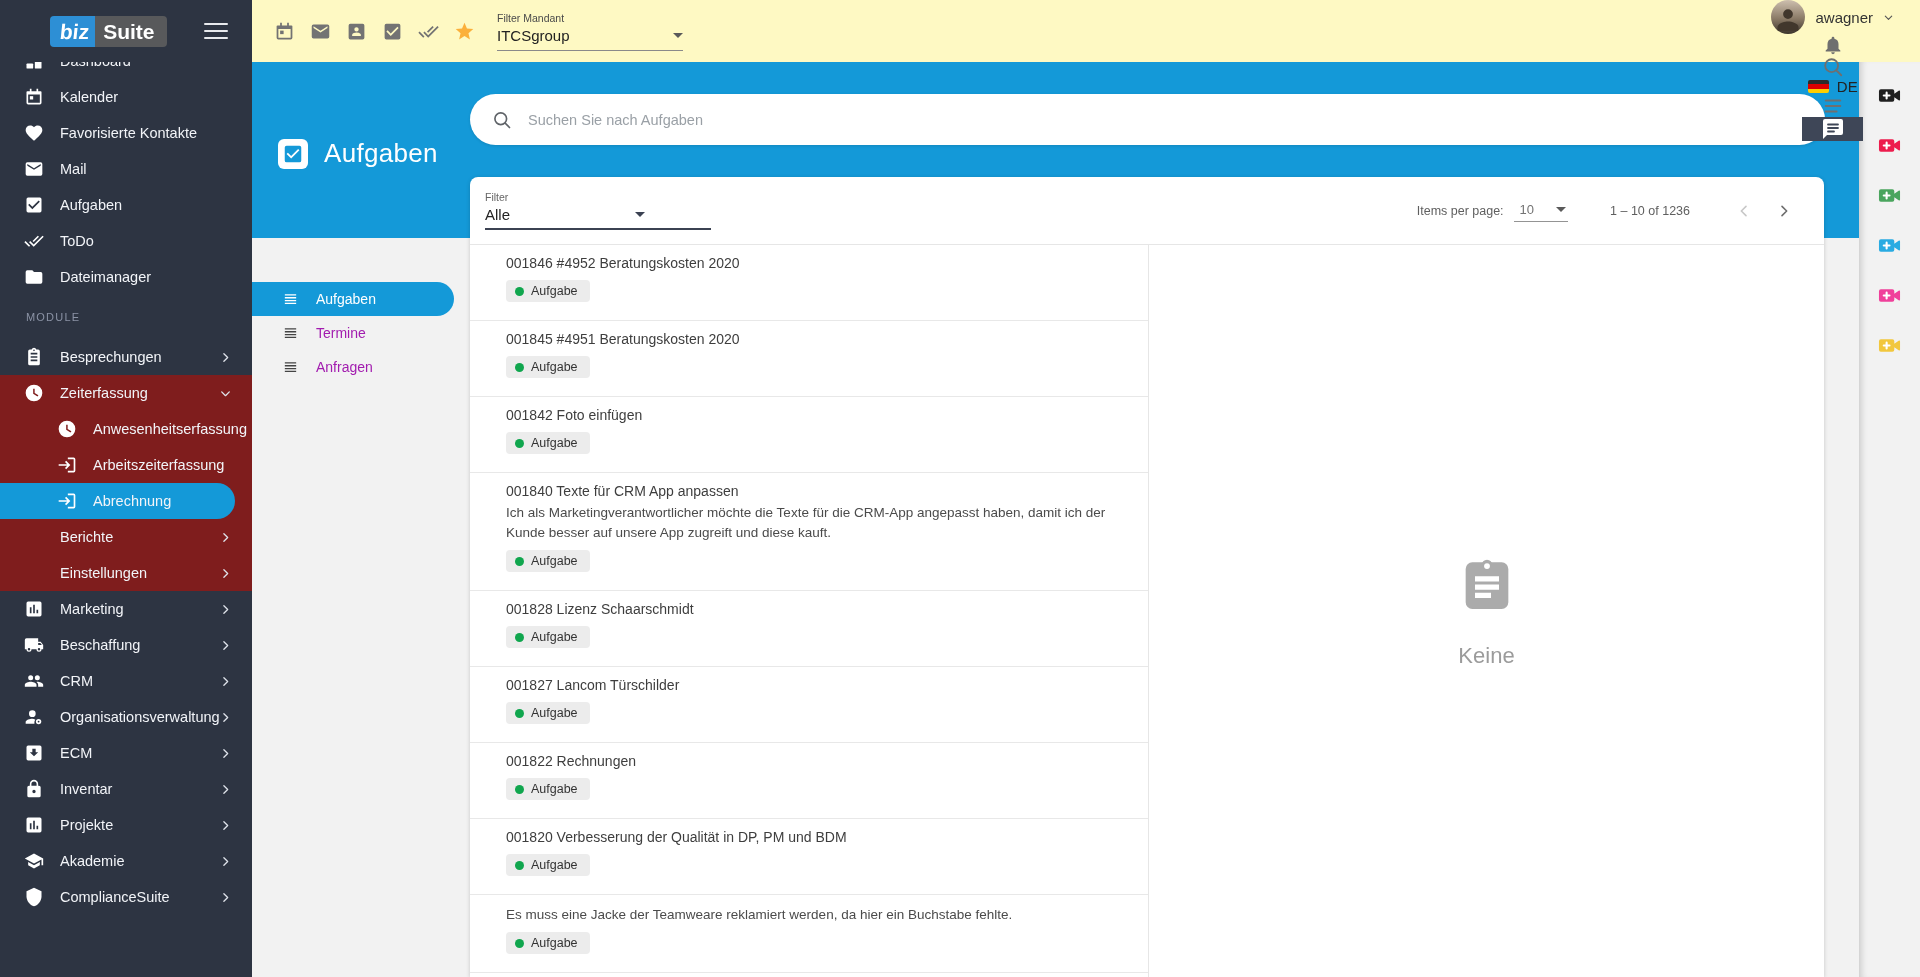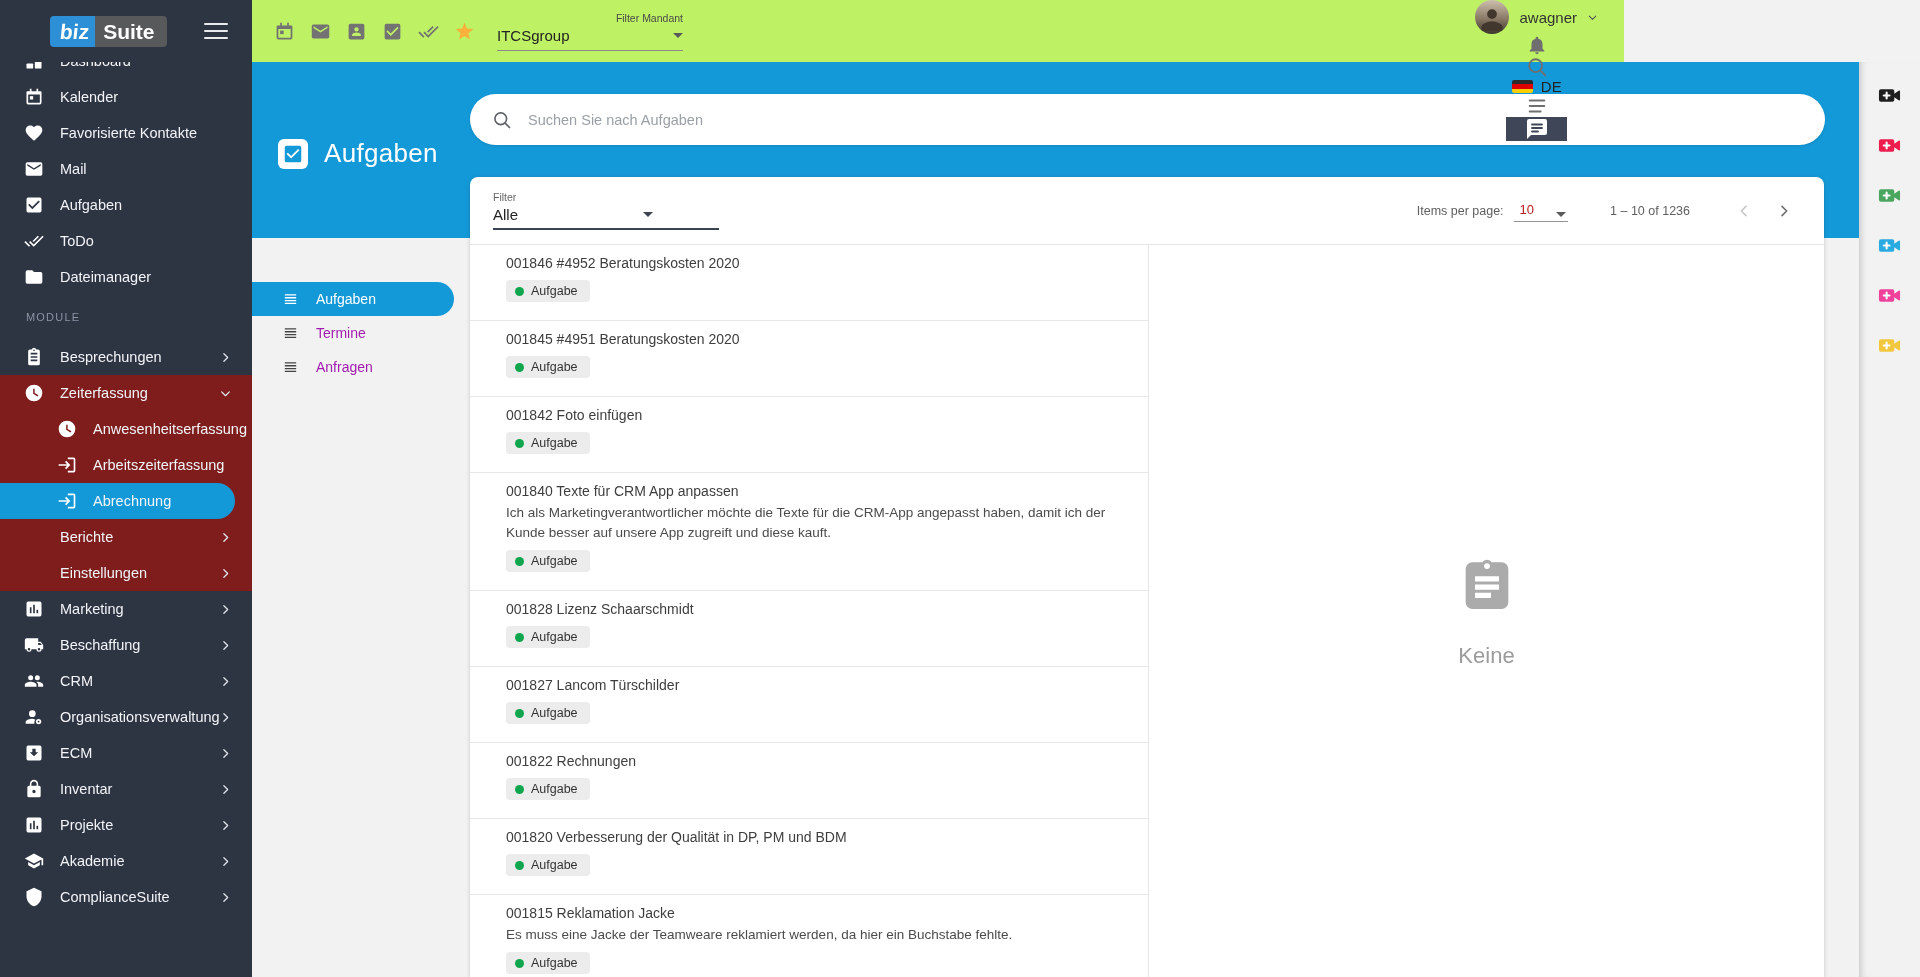--- a/index.html
+++ b/index.html
@@ -23,21 +23,21 @@
   .nav-item .nico svg { width:20px; height:20px; }
   .nav-item.child .nico { margin-left:57px; }
   .nav-item.sub { padding-left:60px; }
   .nav-item .chev { position:absolute; right:20px; width:13px; height:13px; color:#dfe3ea; }
   .nav-item .chev svg { width:13px; height:13px; }
   .nav-item.active { background:#1499d8; width:235px; border-radius:0 18px 18px 0; }
   .section-label { height:44px; display:flex; align-items:center; padding-left:26px; color:#8b93a5; font-size:11px; letter-spacing:1.2px; }
   .expanded-block { background:#7f1d1d; }
 
   
-  .topbar { position:absolute; left:252px; top:0; width:1372px; height:62px; background:#bef264; z-index:20; display:flex; align-items:center;text-align:right; }
+  .topbar { position:absolute; left:252px; top:0; width:1668px; height:62px; background:#fef9c3; z-index:20; display:flex; align-items:center; }
   .tb-left { display:flex; align-items:center; gap:15px; margin-left:22px; color:#737373; }
   .tb-left .ic { width:21px; height:21px; cursor:pointer; }
   .tb-star { color:#fbb03b; }
   .mandant { margin-left:22px; width:186px; position:relative; cursor:pointer; }
   .mandant .mlabel { font-size:10.5px; color:#4a4a4a; }
   .mandant .mvalue { font-size:15px; color:#222; padding:3px 0 6px 0; border-bottom:1px solid #8a8a8a; display:flex; align-items:center; }
   .mandant .caret { margin-left:auto; width:0; height:0; border-left:5px solid transparent; border-right:5px solid transparent; border-top:5px solid #5a5a5a; }
   .tb-right { margin-left:auto; display:flex; align-items:center; height:100%;flex-direction:column; }
   .tb-sep { width:1px; height:100%; background:#dcdcdc; }
   .tb-user { display:flex; align-items:center; gap:10px; padding:0 26px; cursor:pointer; }
@@ -66,27 +66,27 @@
   .searchbar input::placeholder { color:#9aa0a6; }
 
   .subnav { position:absolute; left:0; top:220px; width:210px; }
   .sn-item { height:34px; display:flex; align-items:center; font-size:14px; color:#a21caf; cursor:pointer; }
   .sn-item .snic { width:17px; height:17px; margin-left:30px; margin-right:17px; color:#444; }
   .sn-item .snic svg { width:17px; height:17px; }
   .sn-item.active { background:#1499d8; color:#fff; width:202px; border-radius:0 17px 17px 0; }
   .sn-item.active .snic { color:#fff; }
 
   .card { position:absolute; left:218px; top:115px; width:1354px; height:800px; background:#fff; border-radius:8px 8px 0 0; box-shadow:0 1px 4px rgba(0,0,0,.18); overflow:hidden; display:flex; flex-direction:column; }
-  .card-toolbar { height:67px; flex:0 0 auto; display:flex; align-items:center; padding:0 20px 0 23px; }
+  .card-toolbar { height:67px; flex:0 0 auto; display:flex; align-items:center; padding:0 20px 0 15px; }
   .filter-ctl { width:226px; cursor:pointer; }
   .filter-ctl .flabel { font-size:10.5px; color:#666; }
   .filter-ctl .fvalue { font-size:15px; color:#222; display:flex; align-items:center; padding:3px 0 5px 0; border-bottom:2px solid #3b4252; }
   .filter-ctl .caret { margin-left:auto; margin-right:66px; width:0; height:0; border-left:5px solid transparent; border-right:5px solid transparent; border-top:5px solid #3b4252; }
   .pager { margin-left:auto; display:flex; align-items:center; font-size:12.5px; color:#5f5f5f; }
-  .ipp-val { display:flex; align-items:flex-end; gap:22px; border-bottom:1px solid #949494; padding:2px 2px 4px 6px; margin-left:10px; font-size:13px; color:#b91c1c; cursor:pointer; }
+  .ipp-val { display:flex; align-items:center; gap:22px; border-bottom:1px solid #949494; padding:2px 2px 4px 6px; margin-left:10px; font-size:13px; color:#737373; cursor:pointer; }
   .ipp-val .caret { width:0; height:0; border-left:5px solid transparent; border-right:5px solid transparent; border-top:5px solid #5a5a5a; }
   .range { margin-left:42px; }
   .pg-btn { width:40px; height:40px; display:flex; align-items:center; justify-content:center; }
   .pg-btn svg { width:16px; height:16px; }
   .pg-prev { margin-left:34px; color:#c8c8c8; }
   .pg-next { color:#6f6f6f; cursor:pointer; }
 
   .card-body { flex:1; display:flex; border-top:1px solid #e6e6e6; min-height:0; }
   .task-list { width:679px; flex:0 0 auto; border-right:1px solid #e6e6e6; overflow:hidden; }
   .task-row { padding:8px 36px 18px 36px; border-bottom:1px solid #e8e8e8; cursor:pointer; }
@@ -699,21 +699,20 @@
             </span>
         </div>
         <div class="task-row">
           <div class="task-title">001820 Verbesserung der Qualität in DP, PM und BDM</div>
           <span class="badge">
               <span class="dot"></span>
               <span>Aufgabe</span>
             </span>
         </div>
         <div class="task-row">
-          <div class="task-title">001815 Reklamation Jacke</div>
           <div class="task-desc">Es muss eine Jacke der Teamweare reklamiert werden, da hier ein Buchstabe fehlte.</div>
           <span class="badge">
               <span class="dot"></span>
               <span>Aufgabe</span>
             </span>
         </div>
       </div>
       <div class="detail-pane">
         <span class="empty-clip">
             <svg>

